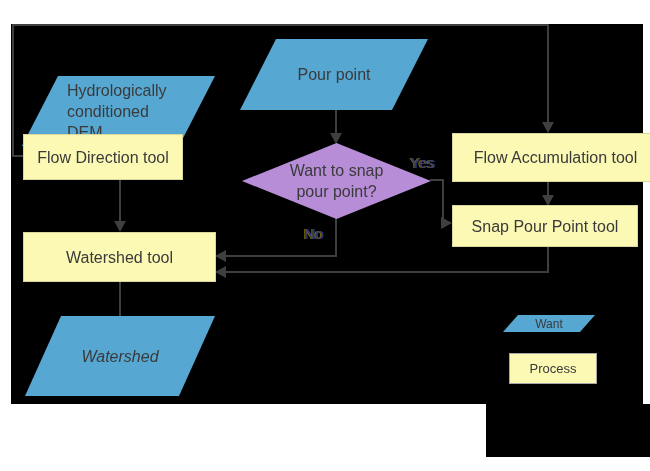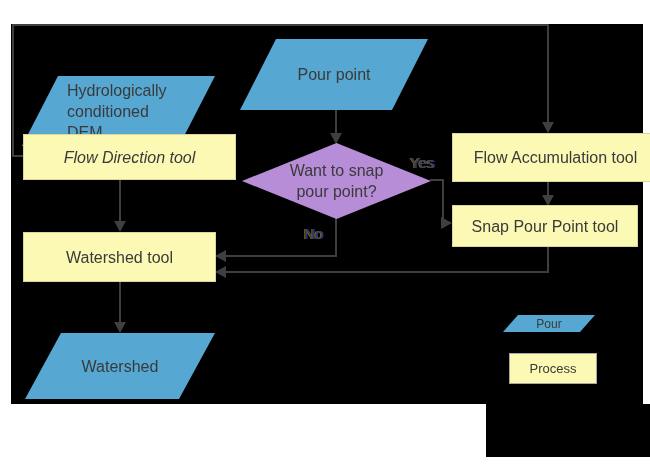--- a/index.html
+++ b/index.html
@@ -25,27 +25,27 @@
            border-right:11px solid var(--connector,#3f3f3f);}
   .ah-right{border-top:6px solid transparent;border-bottom:6px solid transparent;
             border-left:11px solid var(--connector,#3f3f3f);}
   .elabel{position:absolute;font-size:15px;color:var(--label,#3d3d55);
           text-shadow:1px 0 rgba(70,110,255,.55),-1px 0 rgba(255,205,0,.5);}
   
   #dem{left:22px;top:42px;width:193px;height:70px;justify-content:flex-start;
        text-align:left;padding-left:45px;margin-top:34px;}
   #dem .wrap{width:118px;}
   #pour{left:240px;top:39px;width:188px;height:71px;}
-  #flowdir{left:23px;top:134px;width:213px;height:46px;font-style:italic;}
+  #flowdir{left:23px;top:134px;width:160px;height:46px;}
   #flowaccum{left:452px;top:133px;width:207px;height:49px;}
   #decision{left:242px;top:143px;width:189px;height:76px;}
   #decision .wrap{width:130px;}
   #snap{left:452px;top:205px;width:186px;height:42px;}
   #wstool{left:23px;top:232px;width:193px;height:50px;}
-  #wshed{left:25px;top:333px;width:190px;height:66px;}
+  #wshed{left:25px;top:316px;width:190px;height:80px;font-style:italic;}
   #lg-data{left:503px;top:315px;width:92px;height:17px;font-size:12px;line-height:12px;}
   #lg-proc{left:509px;top:353px;width:88px;height:31px;font-size:13px;border-color:#a6a6a6;}
   #lg-dec{left:487px;top:406px;width:136px;height:47px;font-size:13px;}
 </style>
 </head>
 <body>
 
 <div class="stage">
 
   <div class="blk" style="left:11px;top:24px;width:632px;height:380px;"></div>
@@ -113,19 +113,19 @@
 
   <div class="node proc" id="wstool">
     <span>Watershed tool</span>
   </div>
 
   <div class="node para para-lg" id="wshed">
     <span>Watershed</span>
   </div>
 
   <div class="node para para-sm" id="lg-data">
-    <span>Pour</span>
+    <span>Want</span>
   </div>
   <div class="node proc" id="lg-proc">
     <span>Process</span>
   </div>
 
 </div>
 
 </body></html>

